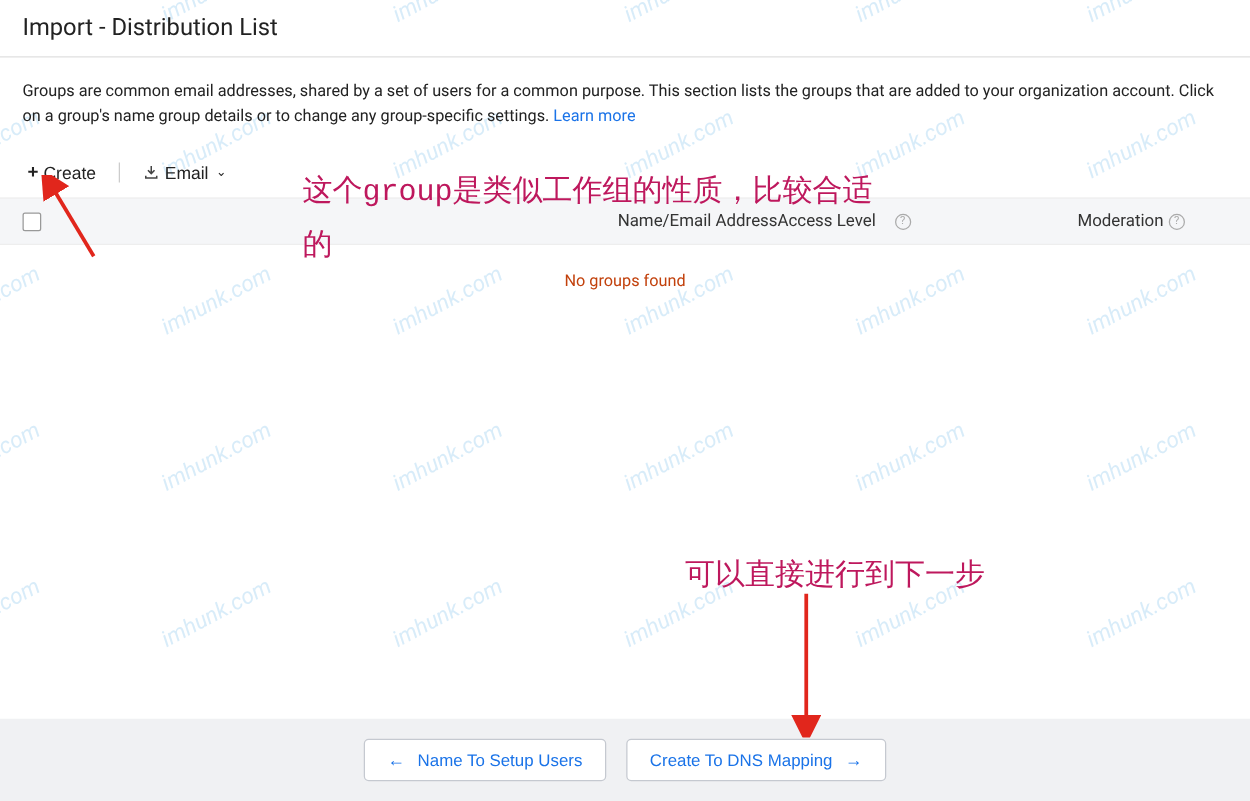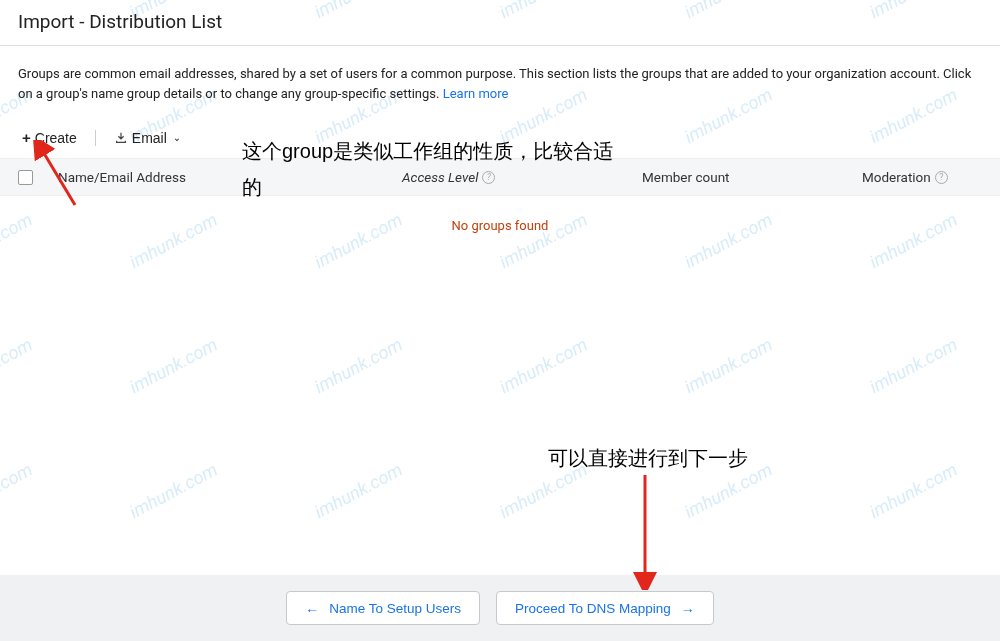--- a/index.html
+++ b/index.html
@@ -95,35 +95,36 @@
       background: #f5f6f8;
       display: flex;
       align-items: center;
       padding: 10px 18px;
       font-size: 13.5px;
       color: #333;
       position: relative;
       z-index: 1;
       border-top: 1px solid #eee;
       border-bottom: 1px solid #eee;
+      text-align: right;
     }
     .checkbox-col {
       width: 40px;
       display: flex;
       align-items: center;
     }
     .checkbox {
       width: 15px;
       height: 15px;
       border: 1px solid #999;
       border-radius: 2px;
       background: #fff;
     }
     .col-name { flex: 1 1 auto; }
-    .col-access { width: 240px; display: flex; align-items: center; gap: 4px; font-style: italic; }
+    .col-access { width: 240px; display: flex; align-items: center; gap: 15px; }
     .col-member { width: 220px; }
     .col-moderation { width: 120px; display: flex; align-items: center; gap: 4px; }
     .help-icon {
       width: 13px;
       height: 13px;
       border: 1px solid #aaa;
       border-radius: 50%;
       display: inline-flex;
       align-items: center;
       justify-content: center;
@@ -160,23 +161,23 @@
       cursor: pointer;
       display: flex;
       align-items: center;
       gap: 10px;
     }
     .arrow {
       font-size: 14px;
     }
     .annotation {
       position: absolute;
-      color: #000000;
-      font-family: Liberation Sans, sans-serif;
-      font-size: 20px;
+      color: #be185d;
+      font-family: Liberation Mono, monospace;
+      font-size: 24px;
       z-index: 2;
       pointer-events: none;
       line-height: 1.8;
       white-space: nowrap;
     }
     .arrow-svg {
       position: absolute;
       z-index: 2;
       pointer-events: none;
     }
@@ -251,36 +252,35 @@
 
 <div class="table-header">
   <div class="checkbox-col">
     <div class="checkbox"></div>
   </div>
   <div class="col-name">Name/Email Address</div>
   <div class="col-access">
     <span>Access Level</span>
     <span class="help-icon">?</span>
   </div>
-  <div class="col-member">Member count</div>
   <div class="col-moderation">
     <span>Moderation</span>
     <span class="help-icon">?</span>
   </div>
 </div>
 
 <div class="empty-state">No groups found</div>
 
 <div class="footer">
   <button class="footer-btn">
     <span class="arrow">←</span>
     <span>Name To Setup Users</span>
   </button>
   <button class="footer-btn">
-    <span>Proceed To DNS Mapping</span>
+    <span>Create To DNS Mapping</span>
     <span class="arrow">→</span>
   </button>
 </div>
 
 <div class="annotation" style="left:242px;top:133px;">
   <div>这个group是类似工作组的性质，比较合适</div>
   <div>的</div>
 </div>
 <div class="annotation" style="left:548px;top:440px;">可以直接进行到下一步</div>
 

